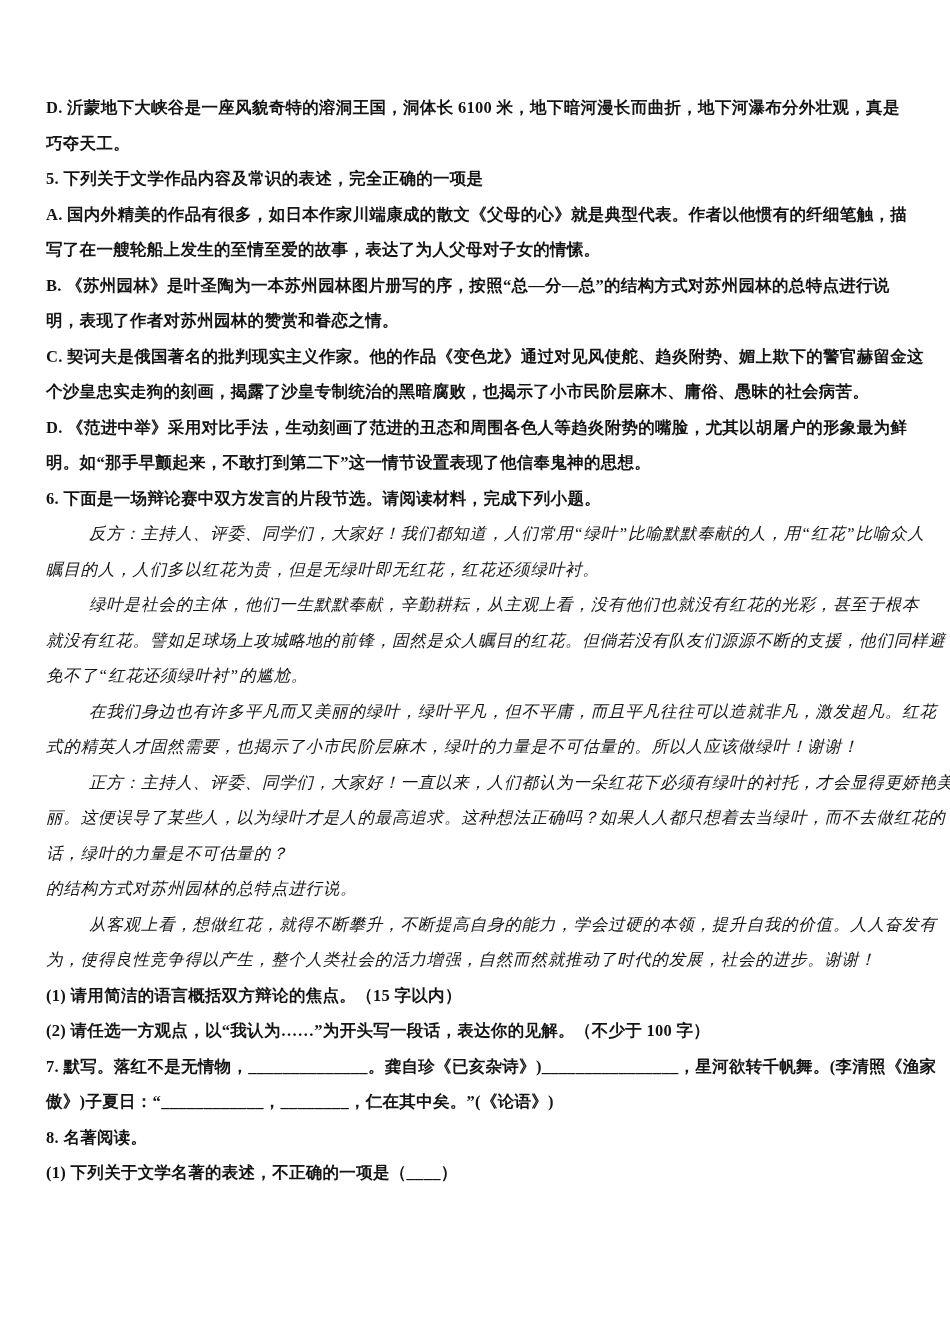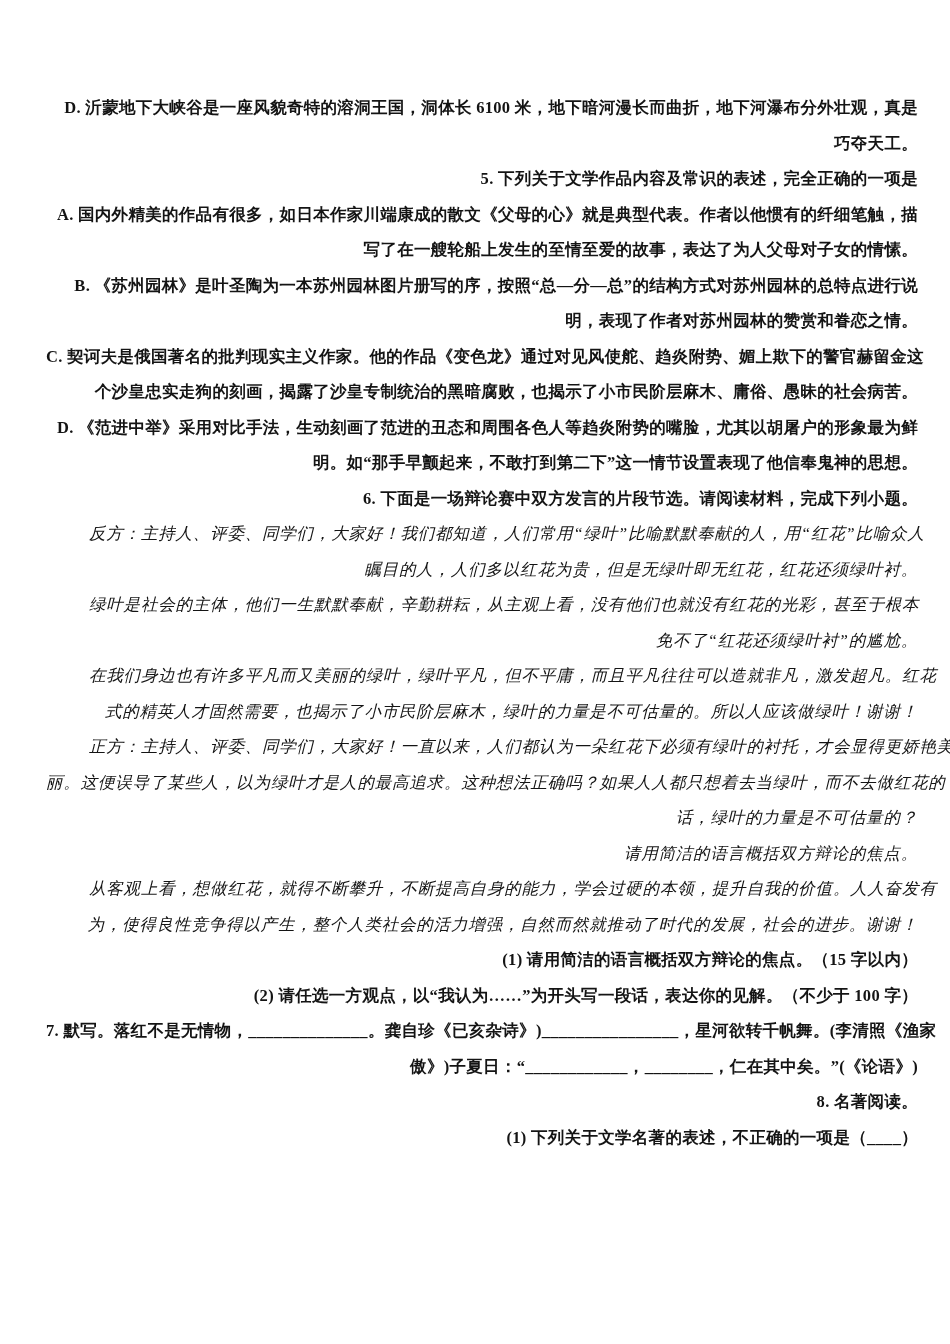--- a/index.html
+++ b/index.html
@@ -8,22 +8,21 @@
     background: #ffffff;
   }
   body {
     width: 950px;
     height: 1344px;
     overflow: hidden;
     color: #141414;
     font-family: "Liberation Serif", "DejaVu Serif", serif;
   }
   .doc {
-    padding: 90px 32px 0 46px;
-    text-align: right;
+    padding: 90px 59px 0 46px;
   }
   .line {
     font-size: 16.5px;
     line-height: 35.5px;
     height: 35.5px;
     white-space: pre;
     font-weight: 600;
     letter-spacing: 0.3px;
   }
   
@@ -50,27 +49,28 @@
       <div class="line">B. 《苏州园林》是叶圣陶为一本苏州园林图片册写的序，按照“总—分—总”的结构方式对苏州园林的总特点进行说</div>
       <div class="line">明，表现了作者对苏州园林的赞赏和眷恋之情。</div>
       <div class="line">C. 契诃夫是俄国著名的批判现实主义作家。他的作品《变色龙》通过对见风使舵、趋炎附势、媚上欺下的警官赫留金这</div>
       <div class="line">个沙皇忠实走狗的刻画，揭露了沙皇专制统治的黑暗腐败，也揭示了小市民阶层麻木、庸俗、愚昧的社会病苦。</div>
       <div class="line">D. 《范进中举》采用对比手法，生动刻画了范进的丑态和周围各色人等趋炎附势的嘴脸，尤其以胡屠户的形象最为鲜</div>
       <div class="line">明。如“那手早颤起来，不敢打到第二下”这一情节设置表现了他信奉鬼神的思想。</div>
       <div class="line">6. 下面是一场辩论赛中双方发言的片段节选。请阅读材料，完成下列小题。</div>
       <div class="line kai indent">反方：主持人、评委、同学们，大家好！我们都知道，人们常用“绿叶”比喻默默奉献的人，用“红花”比喻众人</div>
       <div class="line kai">瞩目的人，人们多以红花为贵，但是无绿叶即无红花，红花还须绿叶衬。</div>
       <div class="line kai indent">绿叶是社会的主体，他们一生默默奉献，辛勤耕耘，从主观上看，没有他们也就没有红花的光彩，甚至于根本</div>
+      <div class="line kai">就没有红花。譬如足球场上攻城略地的前锋，固然是众人瞩目的红花。但倘若没有队友们源源不断的支援，他们同样避</div>
       <div class="line kai">免不了“红花还须绿叶衬”的尴尬。</div>
       <div class="line kai indent">在我们身边也有许多平凡而又美丽的绿叶，绿叶平凡，但不平庸，而且平凡往往可以造就非凡，激发超凡。红花</div>
       <div class="line kai">式的精英人才固然需要，也揭示了小市民阶层麻木，绿叶的力量是不可估量的。所以人应该做绿叶！谢谢！</div>
       <div class="line kai indent">正方：主持人、评委、同学们，大家好！一直以来，人们都认为一朵红花下必须有绿叶的衬托，才会显得更娇艳美</div>
       <div class="line kai">丽。这便误导了某些人，以为绿叶才是人的最高追求。这种想法正确吗？如果人人都只想着去当绿叶，而不去做红花的</div>
       <div class="line kai">话，绿叶的力量是不可估量的？</div>
-      <div class="line kai">请用简洁的语言概括双方辩论的焦点。</div>
+      <div class="line kai">的结构方式对苏州园林的总特点进行说。</div>
       <div class="line kai indent">从客观上看，想做红花，就得不断攀升，不断提高自身的能力，学会过硬的本领，提升自我的价值。人人奋发有</div>
       <div class="line kai">为，使得良性竞争得以产生，整个人类社会的活力增强，自然而然就推动了时代的发展，社会的进步。谢谢！</div>
       <div class="line">(1) 请用简洁的语言概括双方辩论的焦点。（15 字以内）</div>
       <div class="line">(2) 请任选一方观点，以“我认为……”为开头写一段话，表达你的见解。（不少于 100 字）</div>
       <div class="line">7. 默写。落红不是无情物，______________。龚自珍《已亥杂诗》)________________，星河欲转千帆舞。(李清照《渔家</div>
       <div class="line">傲》)子夏日：“____________，________，仁在其中矣。”(《论语》)</div>
       <div class="line">8. 名著阅读。</div>
       <div class="line">(1) 下列关于文学名著的表述，不正确的一项是（____）</div>
     </div>
 </div>

